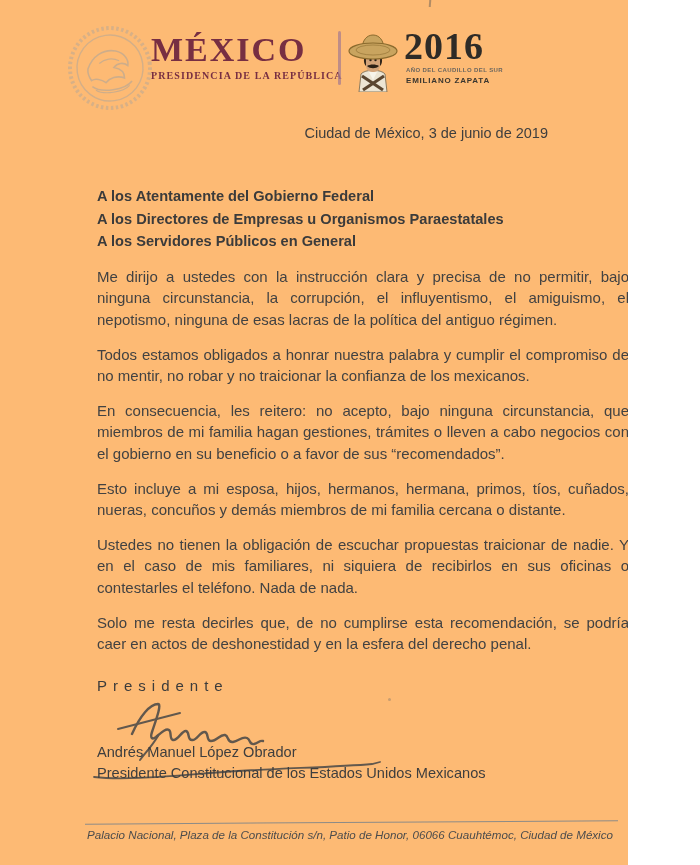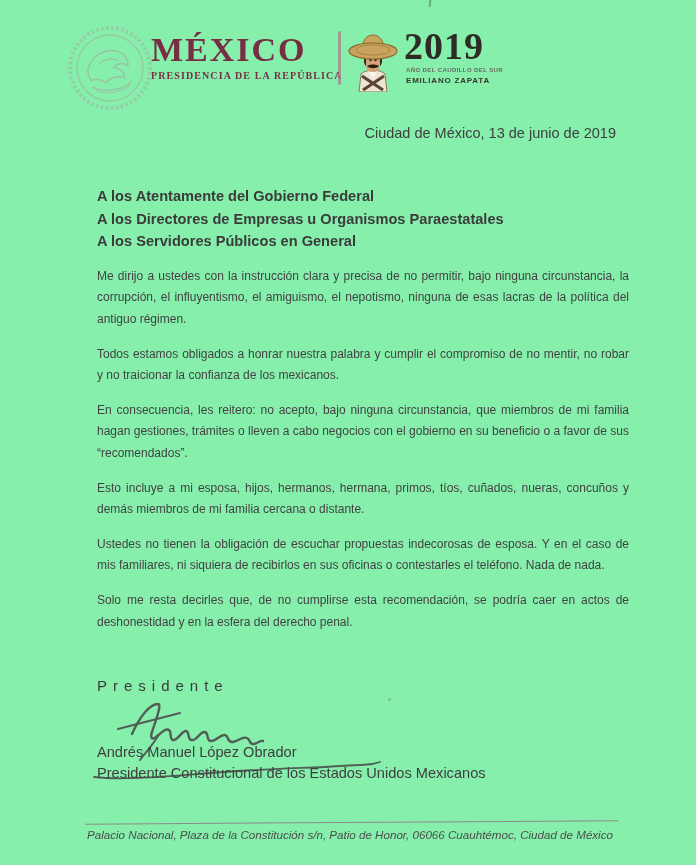--- a/index.html
+++ b/index.html
@@ -1,19 +1,19 @@
 <!DOCTYPE html>
 <html><head>
 <meta charset="utf-8">
 <style>
   html,body{margin:0;padding:0;}
   .page{
     position:relative;
-    width:696px;height:865px;
-    background:#86efac;
+    width:628px;height:865px;
+    background:#fdba74;
     overflow:hidden;
     font-family:"Liberation Sans", sans-serif;
     color:#424242;
   }
   
   .seal{position:absolute;left:60px;top:22px;width:100px;height:92px;opacity:.55;}
   .brand{position:absolute;left:151px;top:33px;color:#772e42;}
   .brand-name{
     font-family:"Liberation Serif", serif;
     font-weight:bold;font-size:34px;letter-spacing:2px;line-height:34px;
@@ -33,21 +33,21 @@
     font-weight:bold;font-size:38px;line-height:38px;letter-spacing:1px;
   }
   .year-sub1{font-size:6px;letter-spacing:.4px;color:#6b665e;margin:2px 0 0 2px;font-weight:bold;}
   .year-sub2{font-size:8px;letter-spacing:.8px;color:#3a362f;font-weight:bold;margin:3px 0 0 2px;}
   
   .meta{position:absolute;right:80px;top:122px;text-align:right;font-size:14.5px;line-height:23px;color:#3e3e3e;}
   .meta .ref{font-weight:bold;color:#383838;}
   
   .recipients{position:absolute;left:97px;top:185px;font-size:14.6px;font-weight:bold;line-height:22.5px;color:#3b3b3b;}
   
-  .letter-body{position:absolute;left:97px;top:266px;width:532px;font-size:12px;line-height:21.4px;text-align:justify;}
+  .letter-body{position:absolute;left:97px;top:266px;width:532px;font-size:15px;line-height:21.4px;text-align:justify;}
   .letter-body p{margin:0 0 13.5px 0;}
   
   .salutation{position:absolute;left:97px;top:677px;font-size:15px;letter-spacing:6px;color:#3b3b3b;}
   .signature-svg{position:absolute;left:88px;top:698px;width:310px;height:92px;}
   .signatory-name{position:absolute;left:97px;top:744px;font-size:14.6px;color:#3e3e3e;}
   .signatory-title{position:absolute;left:97px;top:765px;font-size:14.6px;color:#3e3e3e;}
   
   .footer-line{position:absolute;left:85px;top:822px;width:533px;height:1px;background:#8d8b87;transform:rotate(-.35deg);}
   .footer-text{position:absolute;left:0;top:828px;width:700px;text-align:center;font-size:11.6px;font-style:italic;color:#4c4c4c;}
   
@@ -100,42 +100,42 @@
 
       <path d="M15 24 C15 14 20 9 26 9 C32 9 37 14 37 24 Z" fill="#c9a45f" stroke="#8a6a2d" stroke-width="1"></path>
 
       <path d="M15 22 L37 22 L37 25 L15 25 Z" fill="#7a5a24"></path>
 
       <ellipse cx="26" cy="25" rx="24" ry="8" fill="#c9a45f" stroke="#8a6a2d" stroke-width="1.2"></ellipse>
       <ellipse cx="26" cy="24" rx="17" ry="5" fill="none" stroke="#8a6a2d" stroke-width=".8" opacity=".7"></ellipse>
     </svg>
 
     <div class="year-block">
-      <div class="year">2019</div>
+      <div class="year">2016</div>
       <div class="year-sub1">AÑO DEL CAUDILLO DEL SUR</div>
       <div class="year-sub2">EMILIANO ZAPATA</div>
     </div>
   </div>
 
   <div class="meta">
-    <div>Ciudad de México, 13 de junio de 2019</div>
+    <div>Ciudad de México, 3 de junio de 2019</div>
   </div>
 
   <div class="recipients">
     <div>A los Atentamente del Gobierno Federal</div>
     <div>A los Directores de Empresas u Organismos Paraestatales</div>
     <div>A los Servidores Públicos en General</div>
   </div>
 
   <div class="letter-body">
     <p>Me dirijo a ustedes con la instrucción clara y precisa de no permitir, bajo ninguna circunstancia, la corrupción, el influyentismo, el amiguismo, el nepotismo, ninguna de esas lacras de la política del antiguo régimen.</p>
     <p>Todos estamos obligados a honrar nuestra palabra y cumplir el compromiso de no mentir, no robar y no traicionar la confianza de los mexicanos.</p>
     <p>En consecuencia, les reitero: no acepto, bajo ninguna circunstancia, que miembros de mi familia hagan gestiones, trámites o lleven a cabo negocios con el gobierno en su beneficio o a favor de sus “recomendados”.</p>
     <p>Esto incluye a mi esposa, hijos, hermanos, hermana, primos, tíos, cuñados, nueras, concuños y demás miembros de mi familia cercana o distante.</p>
-    <p>Ustedes no tienen la obligación de escuchar propuestas indecorosas de esposa. Y en el caso de mis familiares, ni siquiera de recibirlos en sus oficinas o contestarles el teléfono. Nada de nada.</p>
+    <p>Ustedes no tienen la obligación de escuchar propuestas traicionar de nadie. Y en el caso de mis familiares, ni siquiera de recibirlos en sus oficinas o contestarles el teléfono. Nada de nada.</p>
     <p>Solo me resta decirles que, de no cumplirse esta recomendación, se podría caer en actos de deshonestidad y en la esfera del derecho penal.</p>
   </div>
 
   <div class="salutation">Presidente</div>
 
   <svg class="signature-svg" viewBox="0 0 310 92">
     <g fill="none" stroke="#474747" stroke-width="2.4" stroke-linecap="round" opacity=".85">
 
       <path d="M44,36 C52,18 62,6 70,6 C74,6 68,22 64,34 C62,40 64,42 68,39 C74,34 78,30 81,32 C84,34 81,41 85,42 C90,43 94,32 98,33 C102,34 99,42 104,42 C109,43 112,33 117,34 C121,35 118,43 123,43 C129,43 132,36 137,37 C141,38 139,45 145,44 C151,43 154,38 159,40 C163,42 161,47 166,46 C170,45 172,42 175,43"></path>
 

